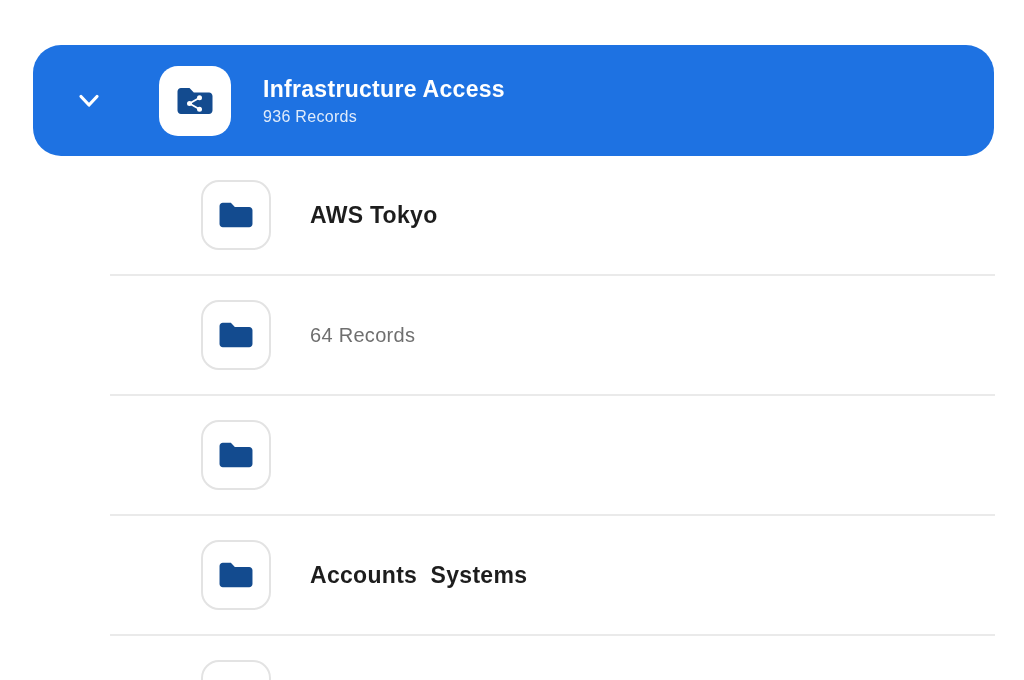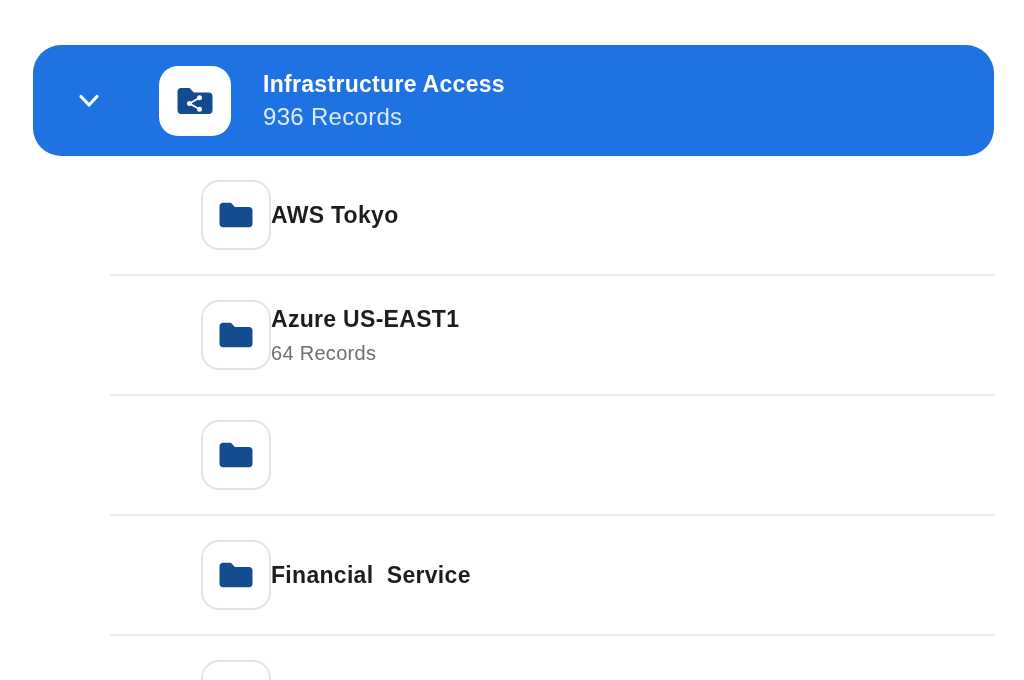--- a/index.html
+++ b/index.html
@@ -23,36 +23,36 @@
     cursor:pointer;
   }
   .chevron-box{width:26px;height:26px;display:flex;align-items:center;justify-content:center;flex:0 0 auto;}
   .hicon{
     width:72px;height:70px;background:#ffffff;border-radius:19px;
     margin-left:57px;margin-right:32px;flex:0 0 auto;
     display:flex;align-items:center;justify-content:center;
   }
   .htext{display:flex;flex-direction:column;gap:5px;}
   .htitle{font-size:23px;font-weight:700;color:#ffffff;letter-spacing:.3px;white-space:pre;}
-  .hsub{font-size:24px;font-weight:400;color:rgba(255,255,255,.86);letter-spacing:.3px;}
+  .hsub{font-size:16px;font-weight:400;color:rgba(255,255,255,.86);letter-spacing:.3px;}
 
   
   .rows{position:absolute;left:0;top:156px;width:1024px;}
   .folder-row{
     height:120px;margin-left:110px;margin-right:29px;
     border-bottom:2px solid var(--separator);
     display:flex;align-items:center;padding-left:91px;
     cursor:pointer;background:#ffffff;
   }
   .ficon{
     width:70px;height:70px;background:#ffffff;border-radius:18px;
     border:2px solid var(--icon-border);flex:0 0 auto;
     display:flex;align-items:center;justify-content:center;
   }
-  .rtext{display:flex;flex-direction:column;gap:9px;}
+  .rtext{display:flex;flex-direction:row;gap:2px;margin-left:39px;}
   .rtitle{font-size:23px;font-weight:700;color:var(--title);letter-spacing:.3px;white-space:pre;}
   .rsub{font-size:20px;font-weight:400;color:var(--subtitle);letter-spacing:.3px;}
 </style>
 </head>
 <body>
 
 <div class="stage">
 
   <div class="header">
     <span class="chevron-box">
@@ -89,39 +89,38 @@
       <div class="rtitle">AWS Tokyo</div>
     </div>
   </div>
       <div class="folder-row">
     <span class="ficon">
       <svg width="38" height="32" viewBox="0 0 40 34">
         <path d="M2.5 7.5 C2.5 5.6 4.1 4 6 4 H14.5 L18.8 8.5 H34 C35.9 8.5 37.5 10.1 37.5 12 V26.5 C37.5 28.4 35.9 30 34 30 H6 C4.1 30 2.5 28.4 2.5 26.5 Z" fill="var(--folder-icon)"></path>
       </svg>
     </span>
     <div class="rtext">
-      <div class="rtitle">Azure US-EAST1</div>
       <div class="rsub">64 Records</div>
     </div>
   </div>
       <div class="folder-row">
     <span class="ficon">
       <svg width="38" height="32" viewBox="0 0 40 34">
         <path d="M2.5 7.5 C2.5 5.6 4.1 4 6 4 H14.5 L18.8 8.5 H34 C35.9 8.5 37.5 10.1 37.5 12 V26.5 C37.5 28.4 35.9 30 34 30 H6 C4.1 30 2.5 28.4 2.5 26.5 Z" fill="var(--folder-icon)"></path>
       </svg>
     </span>
   </div>
       <div class="folder-row">
     <span class="ficon">
       <svg width="38" height="32" viewBox="0 0 40 34">
         <path d="M2.5 7.5 C2.5 5.6 4.1 4 6 4 H14.5 L18.8 8.5 H34 C35.9 8.5 37.5 10.1 37.5 12 V26.5 C37.5 28.4 35.9 30 34 30 H6 C4.1 30 2.5 28.4 2.5 26.5 Z" fill="var(--folder-icon)"></path>
       </svg>
     </span>
     <div class="rtext">
-      <div class="rtitle">Financial  Service</div>
+      <div class="rtitle">Accounts  Systems</div>
     </div>
   </div>
       <div class="folder-row">
     <span class="ficon">
       <svg width="38" height="32" viewBox="0 0 40 34">
         <path d="M2.5 7.5 C2.5 5.6 4.1 4 6 4 H14.5 L18.8 8.5 H34 C35.9 8.5 37.5 10.1 37.5 12 V26.5 C37.5 28.4 35.9 30 34 30 H6 C4.1 30 2.5 28.4 2.5 26.5 Z" fill="var(--folder-icon)"></path>
       </svg>
     </span>
 
   </div>

